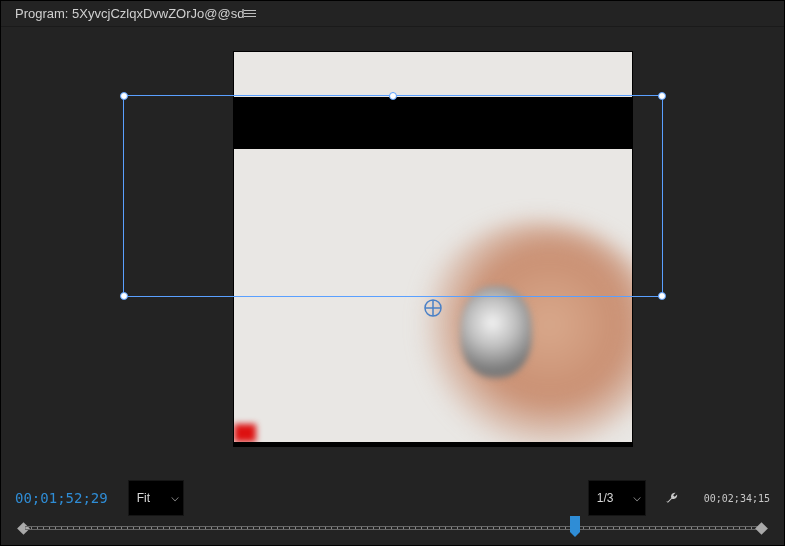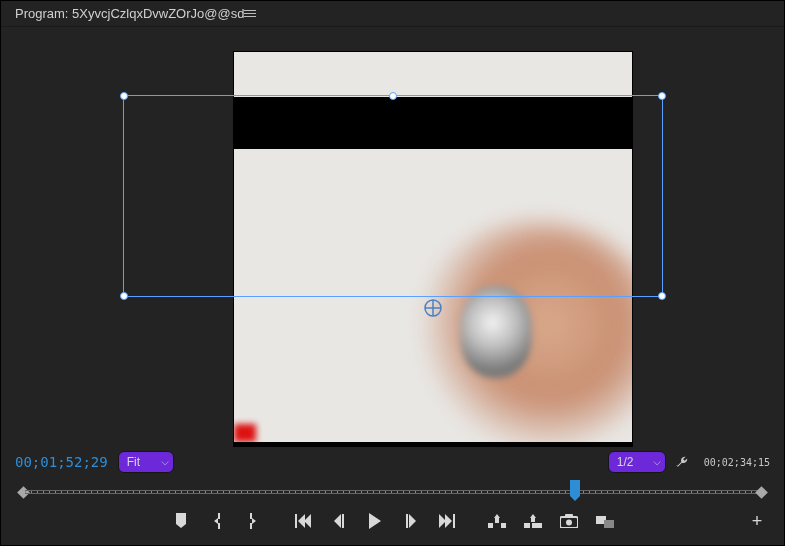--- a/index.html
+++ b/index.html
@@ -105,30 +105,31 @@
   .h-tr{ right:-4px; top:-4px; }
   .h-ml{ left:-4px; top:100%; transform:translateY(-4px);}
   .h-mr{ right:-4px; top:100%; transform:translateY(-4px);}
 
   
   .ctrl-row {
     height: 38px;
     display:flex;
     align-items:center;
     padding: 0 14px;
-    gap:10px;
+    gap:20px;
+    margin-top:36px;
   }
   .tc-current { color:#2f8dd6; font-family: "Lucida Console", monospace; font-size:14px; }
   .tc-total { color:#c8c8c8; font-family:"Lucida Console", monospace; font-size:10px; margin-left:auto; }
 
   .dropdown {
-    background:#6d28d9;
+    background:#000000;
     border:1px solid #151515;
-    border-radius:6px;
-    height:22px;
+    border-radius:0;
+    height:36px;
     display:flex;
     align-items:center;
     padding:0 4px 0 8px;
     gap:8px;
     font-size:12px;
     cursor:pointer;
     color:#d8d8d8;
   }
   .dropdown.small{ width:56px; justify-content:space-between; }
   .dropdown.res{ width:58px; justify-content:space-between; }
@@ -236,21 +237,21 @@
 </div>
 
 <div class="ctrl-row">
   <span class="tc-current">00;01;52;29</span>
   <div class="dropdown small">
     <span>Fit</span>
     <span class="chev">⌵</span>
   </div>
   <div class="spacer"></div>
   <div class="dropdown res">
-    <span>1/2</span>
+    <span>1/3</span>
     <span class="chev">⌵</span>
   </div>
   <svg class="wrench" viewBox="0 0 24 24" fill="currentColor">
     <path d="M22 17l-5-5c.4-1 .5-2.2.1-3.4-.8-2.5-3.3-4-5.8-3.5l3.2 3.2-2.1 2.1L9.2 7.2c-.5 2.5 1 5 3.5 5.8 1.2.4 2.4.3 3.4-.1l5 5c.3.3.8.3 1.1 0l.8-.8c.3-.3.3-.8 0-1.1z" transform="scale(-1,1) translate(-24,0)"></path>
   </svg>
   <span class="tc-total">00;02;34;15</span>
 </div>
 
 <div class="mini-timeline">
   <div class="scroll-diamond sd-left"></div>

